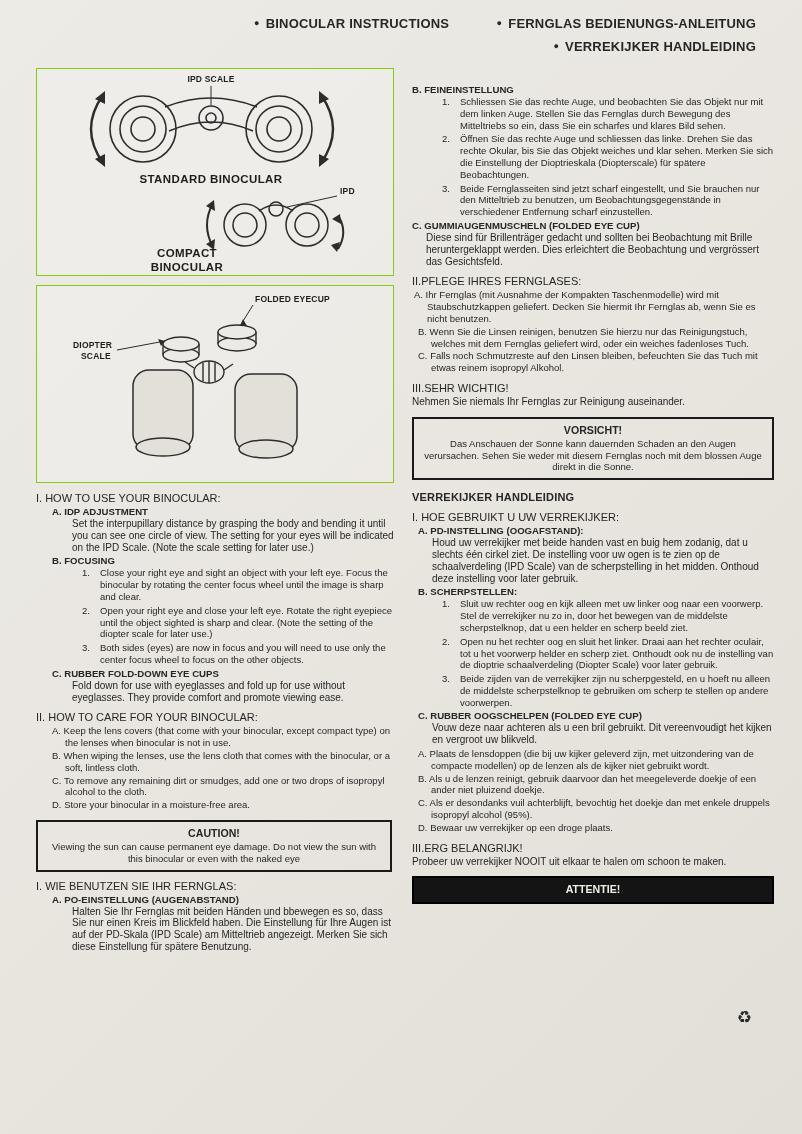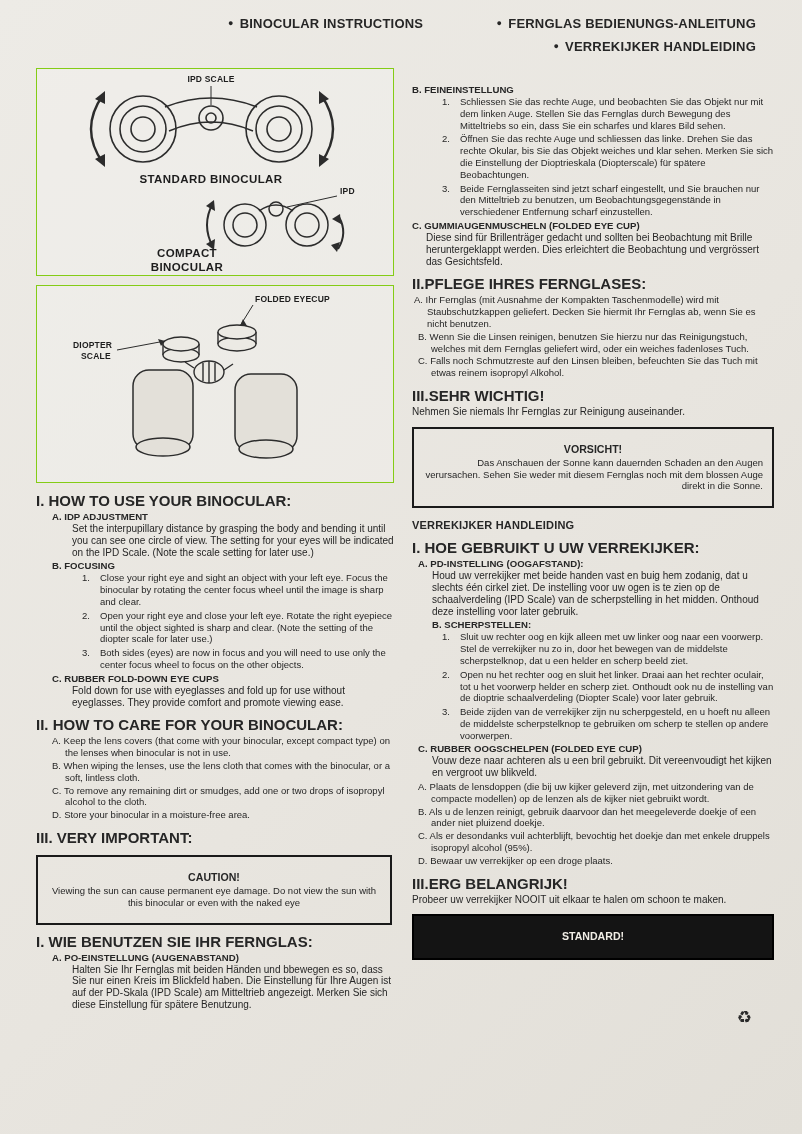--- a/index.html
+++ b/index.html
@@ -2,40 +2,40 @@
 <html><head>
 <meta charset="utf-8">
 <style>
   *{box-sizing:border-box;margin:0;padding:0}
   html,body{width:802px;height:1134px}
   body{
     background:linear-gradient(135deg,#edebe6 0%,#e8e5df 55%,#e2dfd8 100%);
     font-family:"Liberation Sans",sans-serif;color:#262626;
     position:relative;overflow:hidden;
   }
-  .hdr{padding:16px 46px 6px 20px;font-weight:bold;font-size:13px;letter-spacing:.2px}
+  .hdr{padding:16px 46px 6px 46px;font-weight:bold;font-size:13px;letter-spacing:.2px}
   .hdr-row1{display:flex;justify-content:space-between;padding-left:208px}
   .hdr-row2{text-align:right;margin-top:8px}
   .bullet{font-size:9px;vertical-align:2px;margin-right:6px}
   .cols{display:flex;gap:18px;padding:8px 26px 0 36px;align-items:flex-start}
   .col-l{width:358px;flex:none}
   .col-r{width:364px;flex:none}
   .figbox{border:1px solid #84cc16;margin-bottom:9px;background:rgba(255,255,255,.18)}
   .figbox svg{display:block}
-  .h1{font-size:15px;font-weight:bold;margin:8px 0 2px}
+  .h1{font-size:11px;font-weight:normal;margin:8px 0 2px}
   .h2{font-size:9.6px;font-weight:bold;margin:2px 0 1px 16px}
   .para{font-size:10px;line-height:11.8px;margin:0 0 2px 36px}
   .numrow{display:flex;margin:0 0 2px 46px;font-size:9.5px;line-height:11.8px}
   .numrow .n{width:18px;flex:none}
   .numrow .t{flex:1}
   .letter{font-size:9.5px;line-height:11.8px;margin:0 0 1px 16px;padding-left:13px;text-indent:-13px}
-  .warnbox{border:2px solid #1a1a1a;margin:9px 2px 8px 0;padding:14px 9px;text-align:center}
+  .warnbox{border:2px solid #1a1a1a;margin:9px 2px 8px 0;padding:5px 9px;text-align:center}
   .warnbox .wt{font-weight:bold;font-size:10.6px;margin-bottom:2px}
   .warnbox .wb{font-size:9.5px;line-height:11.8px}
-  .warnbox.leftbody .wb{text-align:right}
+  .warnbox.leftbody .wb{text-align:center}
   .warnbox.dark{background:#141414;color:#f1eee6;border-color:#000}
   .nl-head{font-size:11px;font-weight:bold;margin:11px 0 3px;letter-spacing:.2px}
   svg text{font-family:"Liberation Sans",sans-serif;fill:#1d1d1d}
   .lab{font-size:8.5px;font-weight:bold;letter-spacing:.2px}
   .ttl{font-size:11.5px;font-weight:bold;letter-spacing:.4px}
   .recycle{position:absolute;right:50px;bottom:106px;font-size:17px;color:#2a2a2a}
 </style>
 </head>
 <body>
 
@@ -158,21 +158,20 @@
       </div>
     <div class="h2">C. RUBBER FOLD-DOWN EYE CUPS</div>
     <div class="para">Fold down for use with eyeglasses and fold up for use without eyeglasses. They provide comfort and promote viewing ease.</div>
 
     <div class="h1">II. HOW TO CARE FOR YOUR BINOCULAR:</div>
     <div class="letter">A. Keep the lens covers (that come with your binocular, except compact type) on the lenses when binocular is not in use.</div>
     <div class="letter">B. When wiping the lenses, use the lens cloth that comes with the binocular, or a soft, lintless cloth.</div>
     <div class="letter">C. To remove any remaining dirt or smudges, add one or two drops of isopropyl alcohol to the cloth.</div>
     <div class="letter">D. Store your binocular in a moisture-free area.</div>
 
-    <div class="h1">III. VERY IMPORTANT:</div>
 
     <div class="warnbox">
       <div class="wt">CAUTION!</div>
       <div class="wb">Viewing the sun can cause permanent eye damage. Do not view the sun with this binocular or even with the naked eye</div>
     </div>
 
     <div class="h1">I. WIE BENUTZEN SIE IHR FERNGLAS:</div>
     <div class="h2">A. PO-EINSTELLUNG (AUGENABSTAND)</div>
     <div class="para">Halten Sie Ihr Fernglas mit beiden Händen und bbewegen es so, dass Sie nur einen Kreis im Blickfeld haben. Die Einstellung für Ihre Augen ist auf der PD-Skala (IPD Scale) am Mitteltrieb angezeigt. Merken Sie sich diese Einstellung für spätere Benutzung.</div>
   </div>
@@ -206,21 +205,21 @@
     <div class="warnbox leftbody">
       <div class="wt">VORSICHT!</div>
       <div class="wb">Das Anschauen der Sonne kann dauernden Schaden an den Augen verursachen. Sehen Sie weder mit diesem Fernglas noch mit dem blossen Auge direkt in die Sonne.</div>
     </div>
 
     <div class="nl-head">VERREKIJKER HANDLEIDING</div>
 
     <div class="h1">I. HOE GEBRUIKT U UW VERREKIJKER:</div>
     <div class="h2" style="margin-left:6px">A. PD-INSTELLING (OOGAFSTAND):</div>
     <div class="para" style="margin-left:20px">Houd uw verrekijker met beide handen vast en buig hem zodanig, dat u slechts één cirkel ziet. De instelling voor uw ogen is te zien op de schaalverdeling (IPD Scale) van de scherpstelling in het midden. Onthoud deze instelling voor later gebruik.</div>
-    <div class="h2" style="margin-left:20px">B. SCHERPSTELLEN:</div>
+    <div class="h2" style="margin-left:6px">B. SCHERPSTELLEN:</div>
     <div class="numrow" style="margin-left:30px">
         <span class="n">1.</span>
         <span class="t">Sluit uw rechter oog en kijk alleen met uw linker oog naar een voorwerp. Stel de verrekijker nu zo in, door het bewegen van de middelste scherpstelknop, dat u een helder en scherp beeld ziet.</span>
       </div>
     <div class="numrow" style="margin-left:30px">
         <span class="n">2.</span>
         <span class="t">Open nu het rechter oog en sluit het linker. Draai aan het rechter oculair, tot u het voorwerp helder en scherp ziet. Onthoudt ook nu de instelling van de dioptrie schaalverdeling (Diopter Scale) voor later gebruik.</span>
       </div>
     <div class="numrow" style="margin-left:30px">
         <span class="n">3.</span>
@@ -231,18 +230,18 @@
 
     <div class="letter" style="margin-left:6px">A. Plaats de lensdoppen (die bij uw kijker geleverd zijn, met uitzondering van de compacte modellen) op de lenzen als de kijker niet gebruikt wordt.</div>
     <div class="letter" style="margin-left:6px">B. Als u de lenzen reinigt, gebruik daarvoor dan het meegeleverde doekje of een ander niet pluizend doekje.</div>
     <div class="letter" style="margin-left:6px">C. Als er desondanks vuil achterblijft, bevochtig het doekje dan met enkele druppels isopropyl alcohol (95%).</div>
     <div class="letter" style="margin-left:6px">D. Bewaar uw verrekijker op een droge plaats.</div>
 
     <div class="h1">III.ERG BELANGRIJK!</div>
     <div class="para" style="margin-left:0">Probeer uw verrekijker NOOIT uit elkaar te halen om schoon te maken.</div>
 
     <div class="warnbox dark leftbody">
-      <div class="wt">STANDARD!</div>
+      <div class="wt">ATTENTIE!</div>
     </div>
   </div>
 </div>
 
 <div class="recycle">♻</div>
 
 </body></html>

